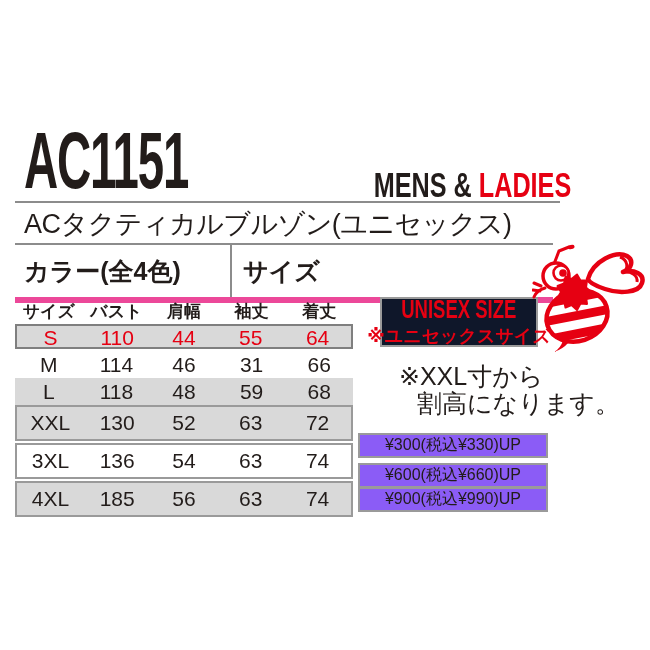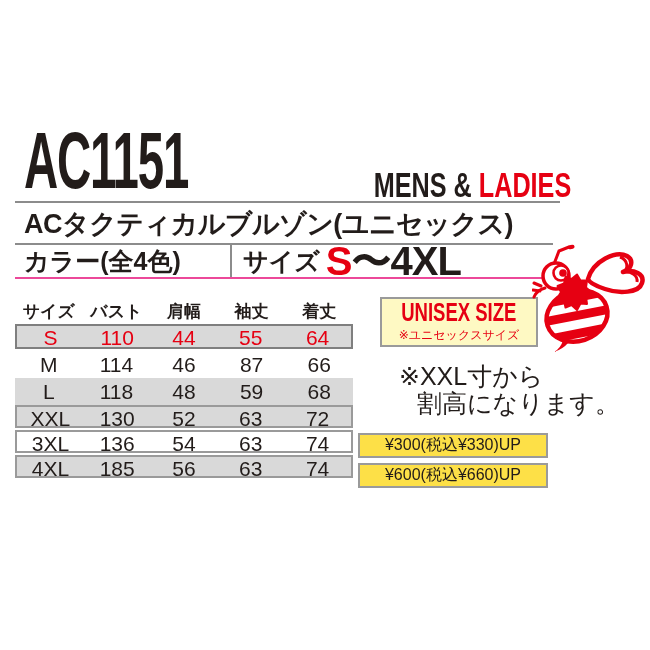--- a/index.html
+++ b/index.html
@@ -20,27 +20,27 @@
     position:absolute;right:90px;top:167px;
     font-size:35px;font-weight:bold;line-height:1;white-space:nowrap;
     transform:scaleX(0.72);transform-origin:right center;
   }
   .red{color:#e60012;}
   .header-rule{
     position:absolute;left:15px;top:201px;width:545px;height:2px;background:#8c8c8c;
   }
   .product-name{
     position:absolute;left:24px;top:206px;
-    font-size:27px;font-weight:bold;letter-spacing:-0.5px;white-space:nowrap;
+    font-size:27px;font-weight:normal;letter-spacing:-0.5px;white-space:nowrap;
   }
 
   
   .spec-bar{
-    position:absolute;left:15px;top:243px;width:538px;height:36px;
-    border-top:2px solid #8c8c8c;border-bottom:2px solid #ec4899;
+    position:absolute;left:15px;top:243px;width:538px;height:60px;
+    border-top:2px solid #8c8c8c;border-bottom:6px solid #ec4899;
     box-sizing:border-box;display:flex;
   }
   .spec-bar .color-cell{
     width:215px;display:flex;align-items:center;padding-left:9px;
     font-size:25px;font-weight:bold;box-sizing:border-box;white-space:nowrap;
   }
   .spec-bar .size-cell{
     flex:1;border-left:2px solid #8c8c8c;display:flex;align-items:center;
     padding-left:11px;box-sizing:border-box;white-space:nowrap;
   }
@@ -52,42 +52,42 @@
   .thead,.trow{
     display:grid;grid-template-columns:repeat(5,1fr);
     align-items:center;text-align:center;box-sizing:border-box;
   }
   .thead{height:26px;font-size:17px;font-weight:bold;}
   .trow{height:27px;font-size:21px;}
   .trow.gray{background:#d9d9d9;}
   .trow.highlight-s{
     background:#d9d9d9;border:2px solid #7f7f7f;color:#e60012;height:25px;margin-bottom:2px;
   }
-  .trow.boxed{border:2px solid #9a9a9a;height:23px;margin-bottom:2px;}
+  .trow.boxed{border:2px solid #9a9a9a;height:36px;margin-bottom:2px;}
 
   
   .unisex-box{
     position:absolute;left:380px;top:297px;width:158px;height:50px;
-    border:2px solid #9a9a9a;box-sizing:border-box;background:#fef9c3;
+    border:2px solid #9a9a9a;box-sizing:border-box;background:#0f172a;
     display:flex;flex-direction:column;align-items:center;justify-content:center;
   }
   .unisex-title{
     color:#e60012;font-size:25px;font-weight:bold;line-height:1;white-space:nowrap;
     transform:scaleX(0.74);transform-origin:center;
   }
-  .unisex-subtitle{color:#e60012;font-size:12px;font-weight:normal;margin-top:2px;white-space:nowrap;}
+  .unisex-subtitle{color:#e60012;font-size:18px;font-weight:bold;margin-top:2px;white-space:nowrap;}
 
   
   .surcharge-note{position:absolute;left:399px;top:363px;font-size:25px;line-height:27px;}
   .surcharge-note .line2{padding-left:18px;}
 
   
   .price-box{
     position:absolute;left:358px;width:190px;height:25px;
-    border:2px solid #9a9a9a;box-sizing:border-box;background:#fde047;
+    border:2px solid #9a9a9a;box-sizing:border-box;background:#8b5cf6;
     display:flex;align-items:center;justify-content:center;
     font-size:16px;white-space:nowrap;
   }
   .price-1{top:433px;}
   .price-2{top:463px;}
   .price-3{top:487px;}
 
   
   .bee{position:absolute;left:532px;top:244px;width:118px;height:110px;}
 </style>
@@ -98,21 +98,20 @@
 
   <div class="product-code">AC1151</div>
   <div class="audience"><span>MENS &amp; </span><span class="red">LADIES</span></div>
   <div class="header-rule"></div>
   <div class="product-name">ACタクティカルブルゾン(ユニセックス)</div>
 
   <div class="spec-bar">
     <div class="color-cell">カラー(全4色)</div>
     <div class="size-cell">
       <span class="size-label">サイズ</span>
-      <span class="size-value"><span class="red">S</span><span>〜4XL</span></span>
     </div>
   </div>
 
   <div class="size-table">
     <div class="thead">
       <div>サイズ</div>
       <div>バスト</div>
       <div>肩幅</div>
       <div>袖丈</div>
       <div>着丈</div>
@@ -122,21 +121,21 @@
       <div>S</div>
       <div>110</div>
       <div>44</div>
       <div>55</div>
       <div>64</div>
     </div>
     <div class="trow">
       <div>M</div>
       <div>114</div>
       <div>46</div>
-      <div>87</div>
+      <div>31</div>
       <div>66</div>
     </div>
     <div class="trow gray">
       <div>L</div>
       <div>118</div>
       <div>48</div>
       <div>59</div>
       <div>68</div>
     </div>
     <div class="trow gray boxed">
@@ -167,20 +166,21 @@
     <div class="unisex-subtitle">※ユニセックスサイズ</div>
   </div>
 
   <div class="surcharge-note">
     <div class="line1">※XXL寸から</div>
     <div class="line2">割高になります。</div>
   </div>
 
   <div class="price-box price-1">¥300(税込¥330)UP</div>
   <div class="price-box price-2">¥600(税込¥660)UP</div>
+  <div class="price-box price-3">¥900(税込¥990)UP</div>
 
   <svg class="bee" viewBox="0 0 118 110" xmlns="http://www.w3.org/2000/svg">
     <defs>
       <clipPath id="abClip">
           <ellipse cx="45" cy="72" rx="31" ry="25"></ellipse>
         </clipPath>
     </defs>
 
     <path d="M56,35 C61,17 84,6 95,12 C102,16 100,25 91,28 C102,25 113,30 110,39 C107,49 87,50 73,45 C64,42 57,39 56,35 Z" fill="#ffffff" stroke="#e60012" stroke-width="4.5" stroke-linejoin="round"></path>
     <path d="M88,13 C96,16 97,25 91,28 C100,27 106,32 105,38" fill="none" stroke="#e60012" stroke-width="3"></path>

